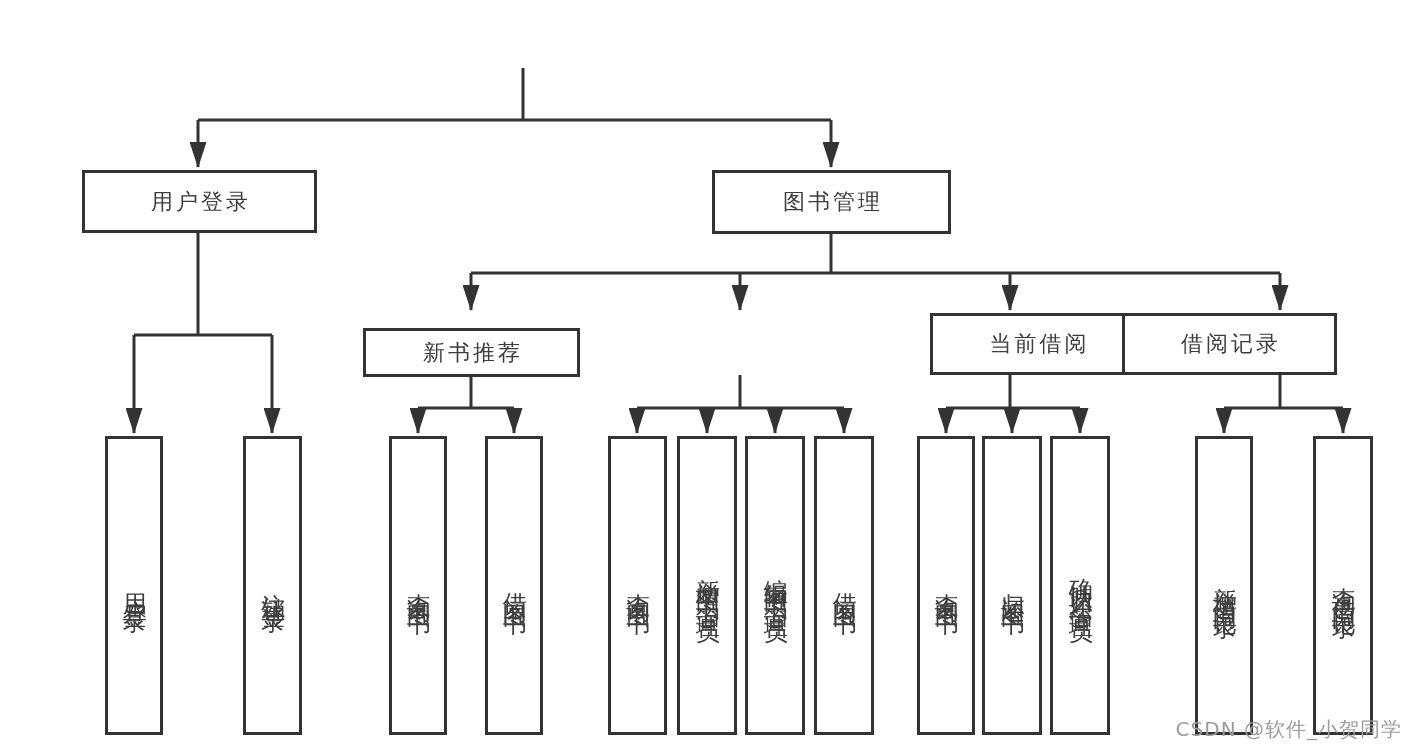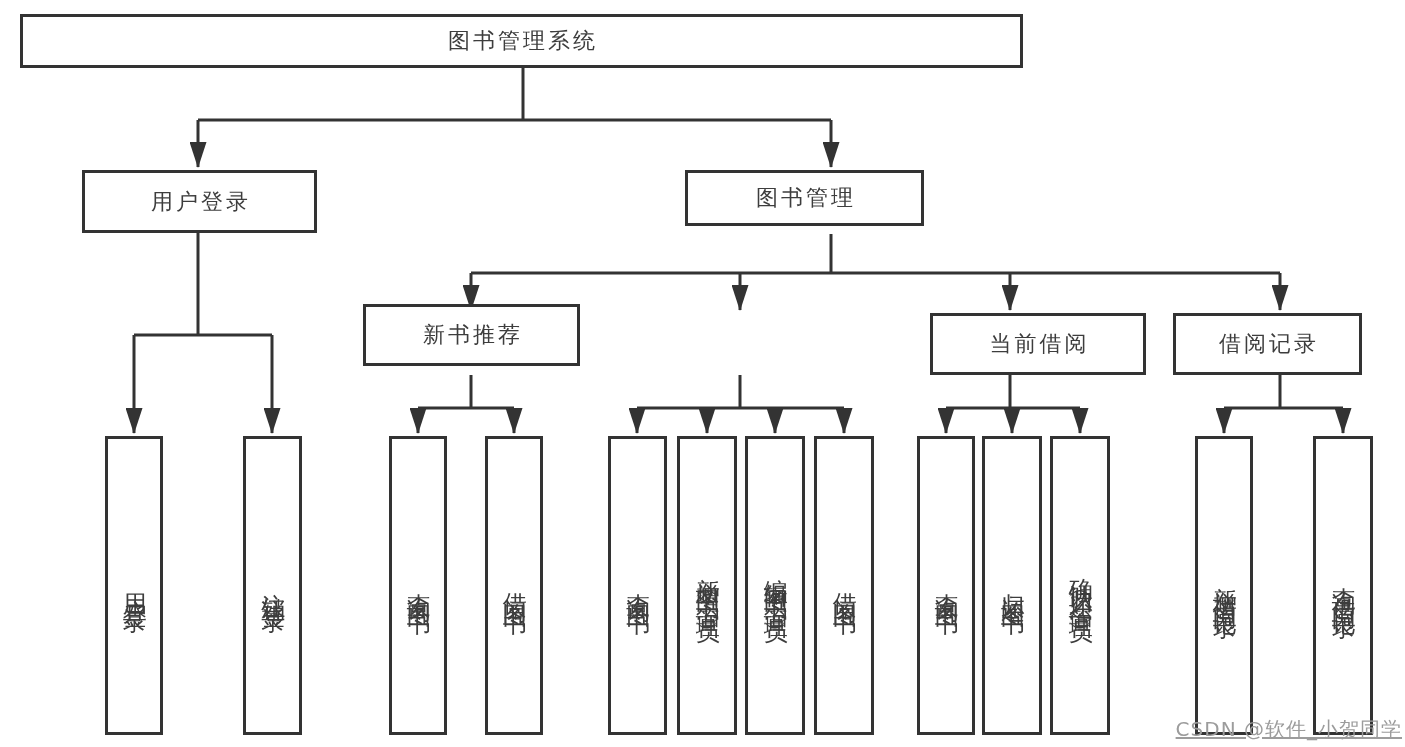--- a/index.html
+++ b/index.html
@@ -13,21 +13,21 @@
     display:flex;align-items:center;justify-content:center;color:#3d3d3d;
   }
   .node.h{font-size:22px;letter-spacing:3px;}
   .node.h .lbl{padding-left:3px;white-space:nowrap;}
   .node.v .lbl{
     writing-mode:vertical-rl;text-orientation:mixed;
     font-size:24px;letter-spacing:6px;line-height:1.15;white-space:nowrap;
   }
   #watermark{
     position:absolute;right:3px;top:716px;font-size:20px;color:#9c9c9c;
-    letter-spacing:1px;white-space:nowrap;text-decoration:underline;
+    letter-spacing:1px;white-space:nowrap;
   }
 </style>
 </head>
 <body>
 
 <div id="canvas">
 
   <svg id="wires" viewBox="0 0 1405 747" xmlns="http://www.w3.org/2000/svg">
     <defs>
       <marker id="arrow" viewBox="0 0 26 17" refX="25" refY="8.5" markerWidth="26" markerHeight="17" markerUnits="userSpaceOnUse" orient="auto">
@@ -71,38 +71,35 @@
       <path d="M1012 408 V433" marker-end="url(#arrow)"></path>
       <path d="M1080 408 V433" marker-end="url(#arrow)"></path>
 
       <path d="M1280 375 V408"></path>
       <path d="M1224 408 H1343"></path>
       <path d="M1224 408 V433" marker-end="url(#arrow)"></path>
       <path d="M1343 408 V433" marker-end="url(#arrow)"></path>
     </g>
   </svg>
 
-  <div class="node h" style="left:20px;top:14px;width:1003px;height:54px">
-    <span class="lbl">图书管理系统</span>
-  </div>
 
   <div class="node h" style="left:82px;top:170px;width:235px;height:63px">
     <span class="lbl">用户登录</span>
   </div>
-  <div class="node h" style="left:685px;top:170px;width:239px;height:56px">
+  <div class="node h" style="left:712px;top:170px;width:239px;height:64px">
     <span class="lbl">图书管理</span>
   </div>
 
-  <div class="node h" style="left:363px;top:304px;width:217px;height:62px">
+  <div class="node h" style="left:363px;top:328px;width:217px;height:49px">
     <span class="lbl">新书推荐</span>
   </div>
   <div class="node h" style="left:930px;top:313px;width:216px;height:62px">
     <span class="lbl">当前借阅</span>
   </div>
-  <div class="node h" style="left:1173px;top:313px;width:189px;height:62px">
+  <div class="node h" style="left:1122px;top:313px;width:215px;height:62px">
     <span class="lbl">借阅记录</span>
   </div>
 
   <div class="node v" style="left:105px;top:436px;width:58px;height:299px">
     <span class="lbl">用户登录</span>
   </div>
   <div class="node v" style="left:243px;top:436px;width:59px;height:299px">
     <span class="lbl">注销登录</span>
   </div>
 

